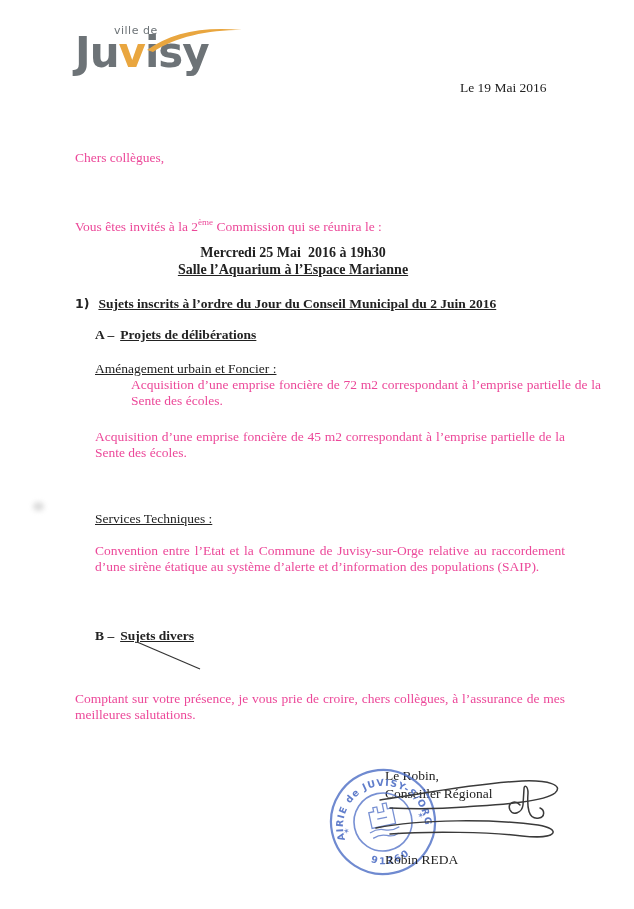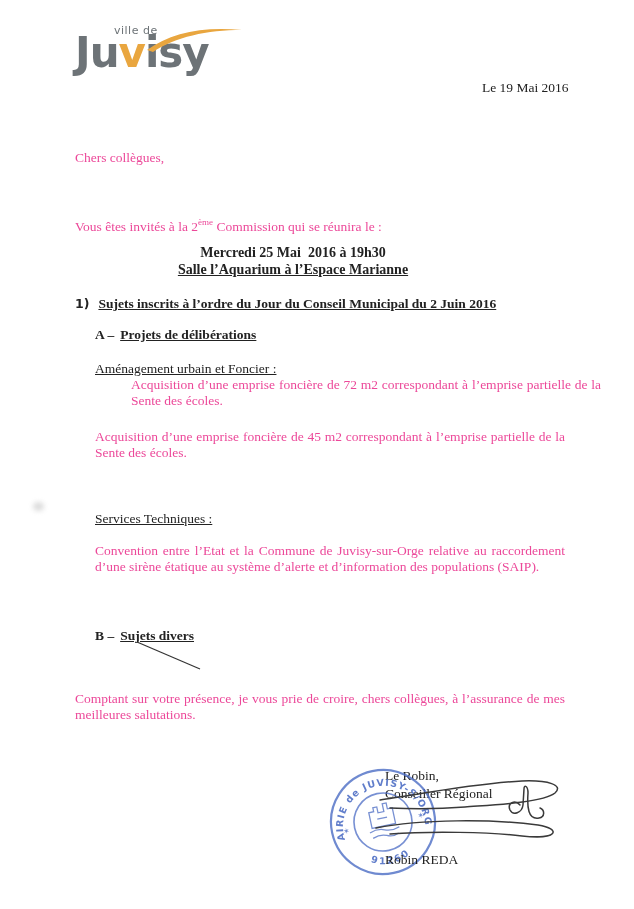--- a/index.html
+++ b/index.html
@@ -16,21 +16,21 @@
   .body-text{font-size:13.5px;line-height:16px;color:#ec4899;}
   .just{text-align:justify;}
   .ul{text-decoration:underline;}
   
   .logo{left:75px;top:20px;width:165px;height:64px;}
   .logo-ville{position:absolute;left:39px;top:4px;font-family:"DejaVu Sans",sans-serif;font-size:11px;color:#6d7377;letter-spacing:0.5px;}
   .logo-word{position:absolute;left:0px;top:8px;font-family:"DejaVu Sans",sans-serif;font-size:42px;font-weight:700;color:#6d7377;letter-spacing:-1px;}
   .logo-accent{color:#e9a63f;}
   .logo-swoosh{position:absolute;left:70px;top:6px;}
   
-  .date{left:460px;top:80px;font-size:13.5px;margin-left:22px;}
+  .date{left:460px;top:80px;font-size:13.5px;}
   
   .salutation{left:75px;top:150px;}
   .intro{left:75px;top:214px;}
   .intro sup{font-size:9px;}
   
   .meeting{left:0;top:244px;width:586px;text-align:center;font-size:14px;font-weight:bold;line-height:17px;}
   .meeting .l1{white-space:pre-wrap;}
   
   .h1{left:75px;top:296px;font-size:13.5px;font-weight:bold;}
   .h1 .num{margin-right:9px;font-family:"DejaVu Sans",sans-serif;font-size:12.5px;}

